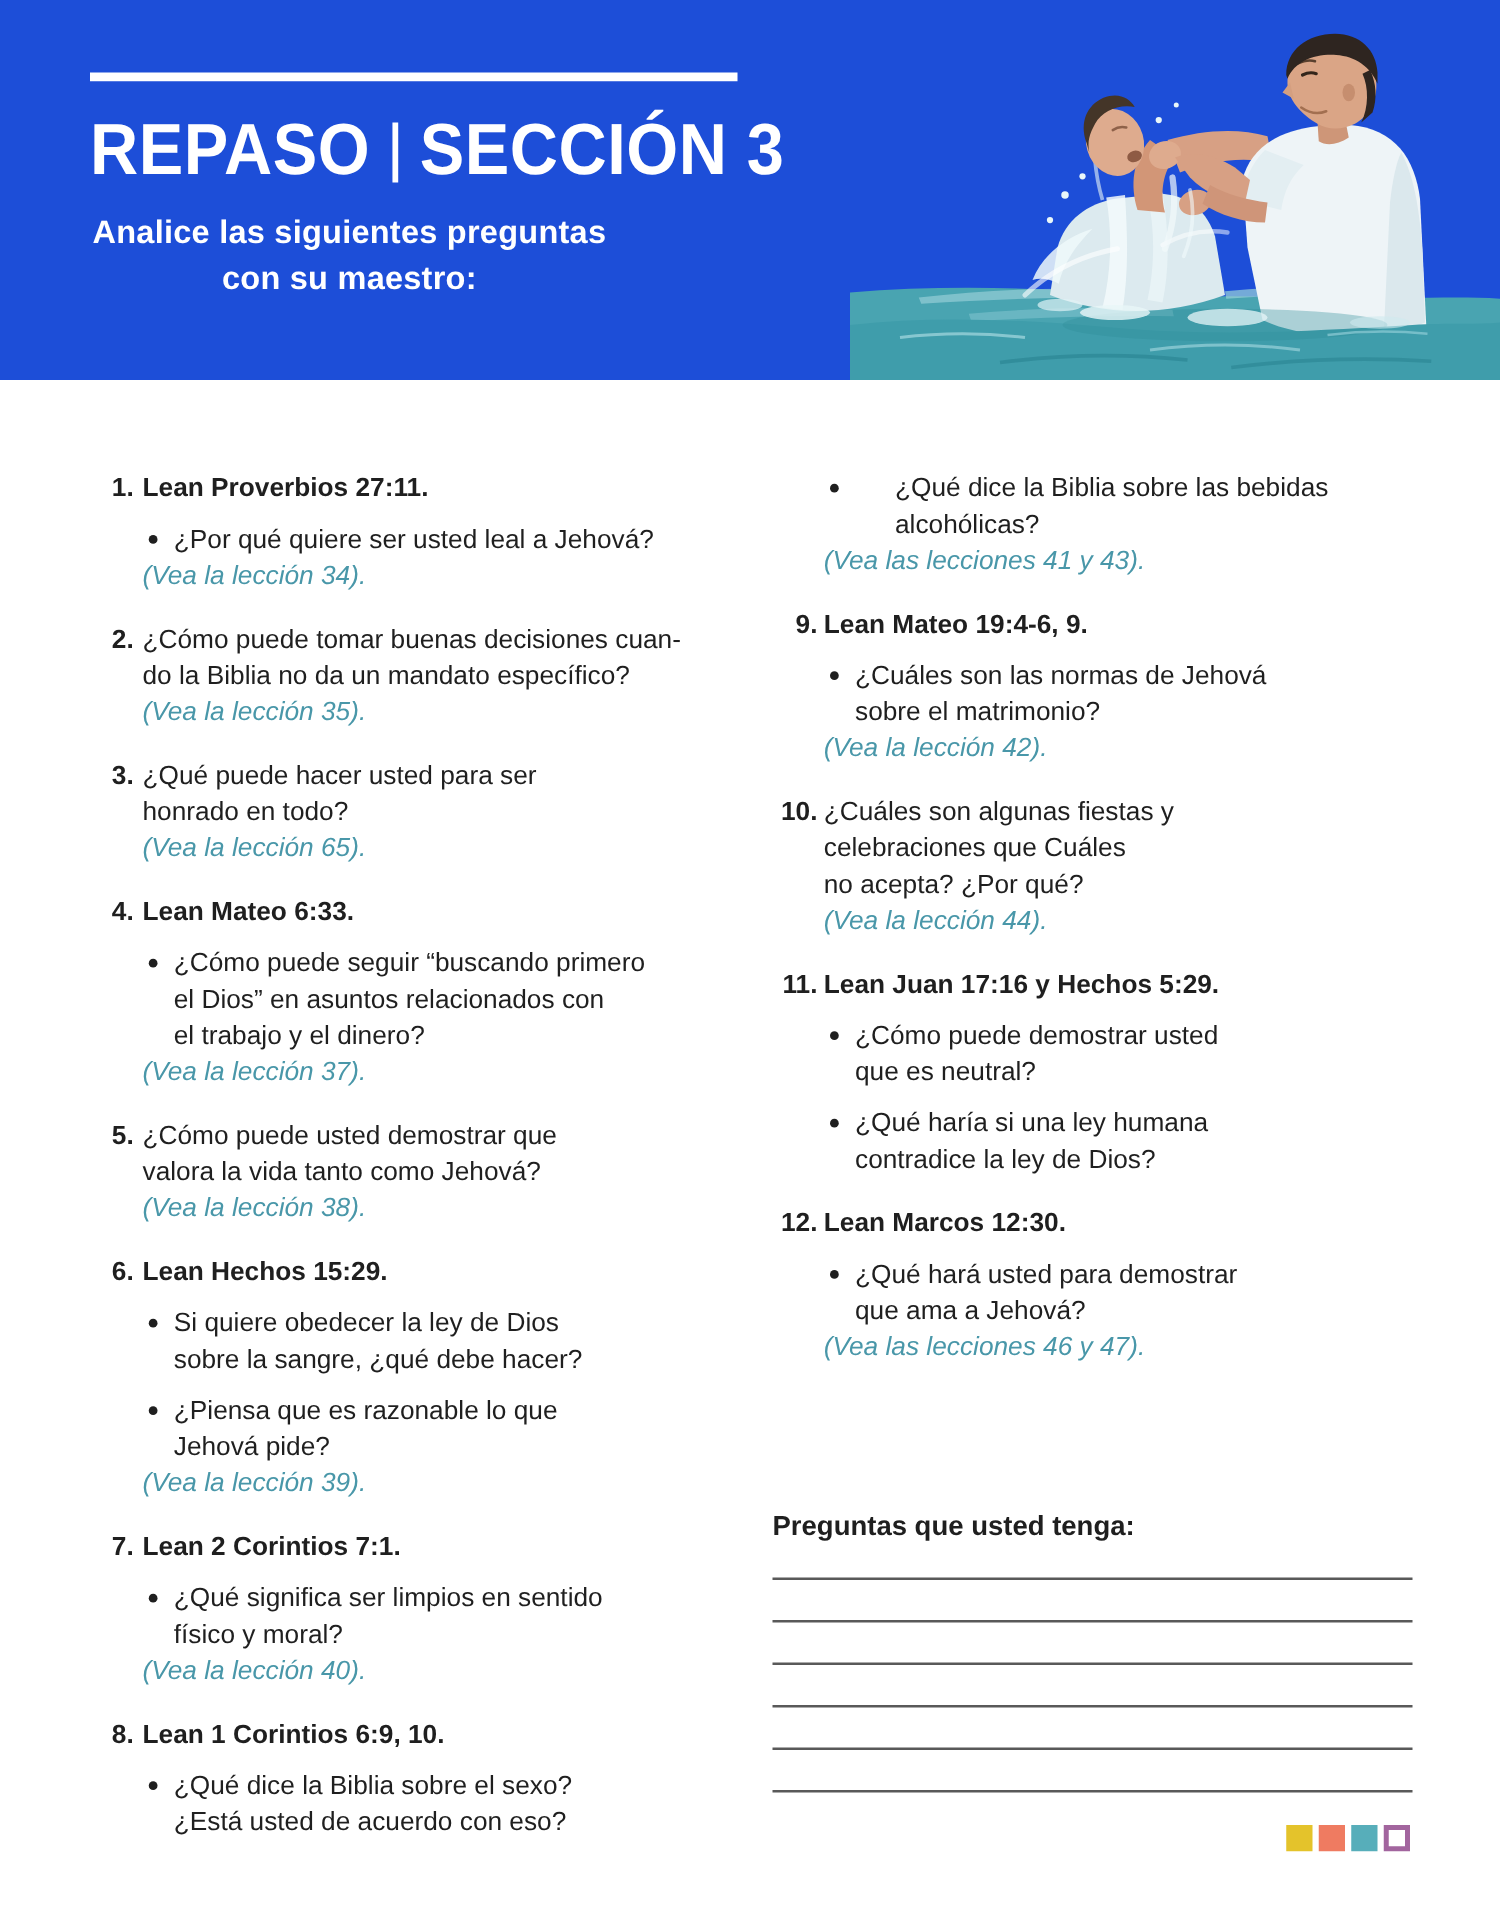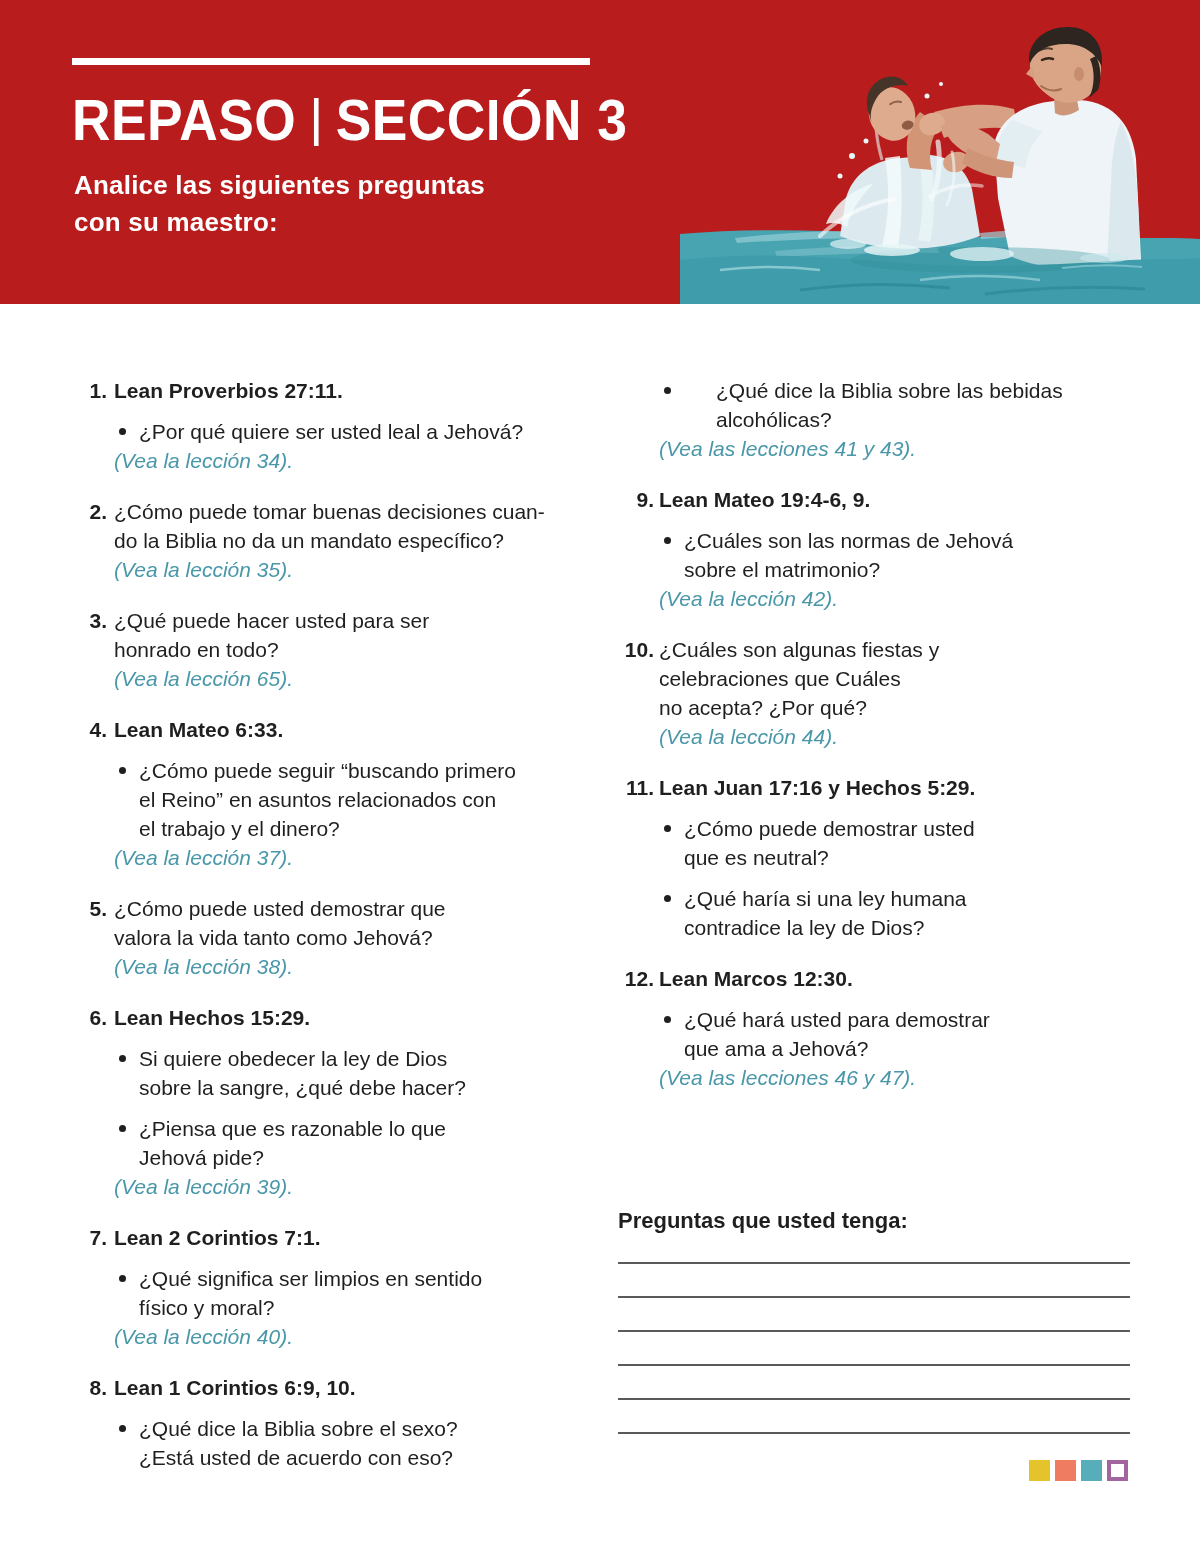--- a/index.html
+++ b/index.html
@@ -1,27 +1,27 @@
 <!DOCTYPE html>
 <html><head>
 <meta charset="utf-8">
 <style>
   html,body{margin:0;padding:0;background:#fff;}
   .page{position:relative;width:1200px;height:1543px;background:#FFFFFF;overflow:hidden;
         font-family:"Liberation Sans","DejaVu Sans",sans-serif;color:#1F1F1F;}
 
   
-  .header{position:absolute;left:0;top:0;width:1200px;height:304px;background:#b91c1c;}
+  .header{position:absolute;left:0;top:0;width:1200px;height:304px;background:#1d4ed8;}
   .header-rule{position:absolute;left:72px;top:58px;width:518px;height:7px;background:#FFFFFF;}
   .title{position:absolute;left:72px;top:86px;display:flex;align-items:center;white-space:nowrap;
          color:#FFFFFF;font-weight:bold;font-size:58px;letter-spacing:.5px;
          transform:scaleX(.92);transform-origin:left center;}
   .title-sep{width:5px;height:48px;background:#FFFFFF;margin:4px 19px 0 19px;}
   .subtitle{position:absolute;left:74px;top:167px;color:#FFFFFF;font-size:26px;line-height:37px;
-            font-weight:bold;letter-spacing:.2px;}
+            font-weight:bold;letter-spacing:.2px;text-align:center;}
   .art{position:absolute;right:0;top:0;width:520px;height:304px;}
 
   
   .col{position:absolute;top:376px;}
   .col-left{left:85px;width:506px;}
   .col-right{left:618px;width:514px;}
   .item{position:relative;margin-bottom:22px;font-size:21px;line-height:29px;}
   .col-left .item{padding-left:29px;}
   .col-right .item{padding-left:41px;}
   .num{position:absolute;top:0;font-weight:bold;white-space:nowrap;}
@@ -158,21 +158,21 @@
       <div class="ref">(Vea la lección 65).</div>
     </div>
 
     <div class="item">
       <span class="num">4.</span>
       <div class="heading">Lean Mateo 6:33.</div>
       <div class="bullet">
         <span class="dot"></span>
         <div>
           <div>¿Cómo puede seguir “buscando primero</div>
-          <div>el Reino” en asuntos relacionados con</div>
+          <div>el Dios” en asuntos relacionados con</div>
           <div>el trabajo y el dinero?</div>
         </div>
       </div>
       <div class="ref">(Vea la lección 37).</div>
     </div>
 
     <div class="item">
       <span class="num">5.</span>
       <div>¿Cómo puede usted demostrar que</div>
       <div>valora la vida tanto como Jehová?</div>

